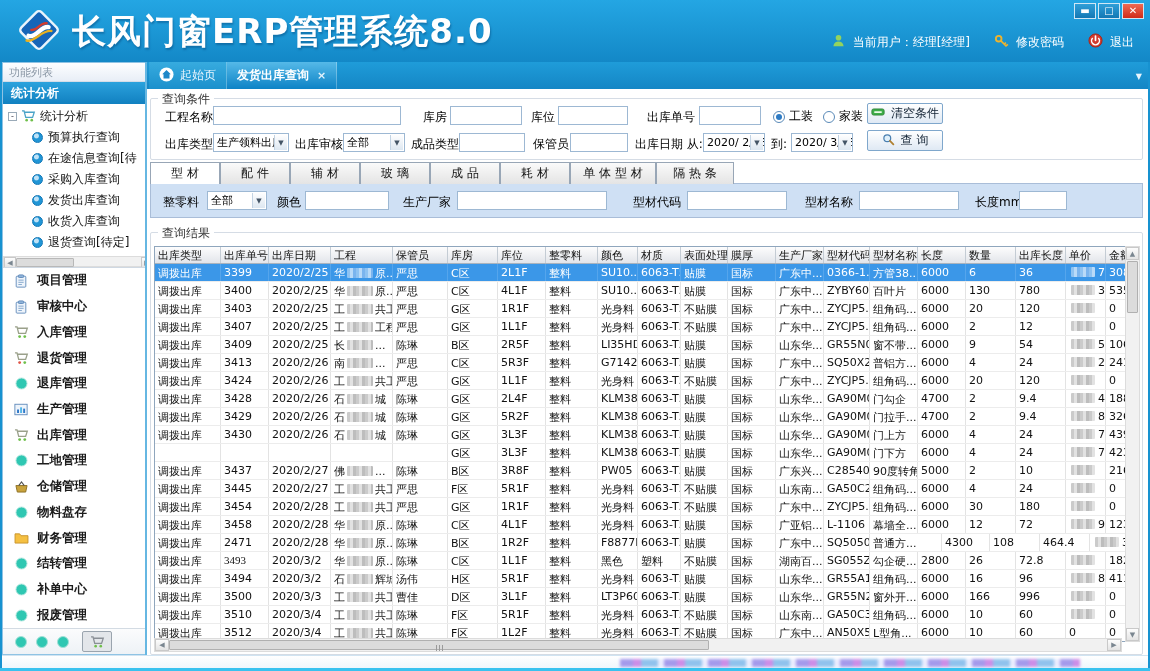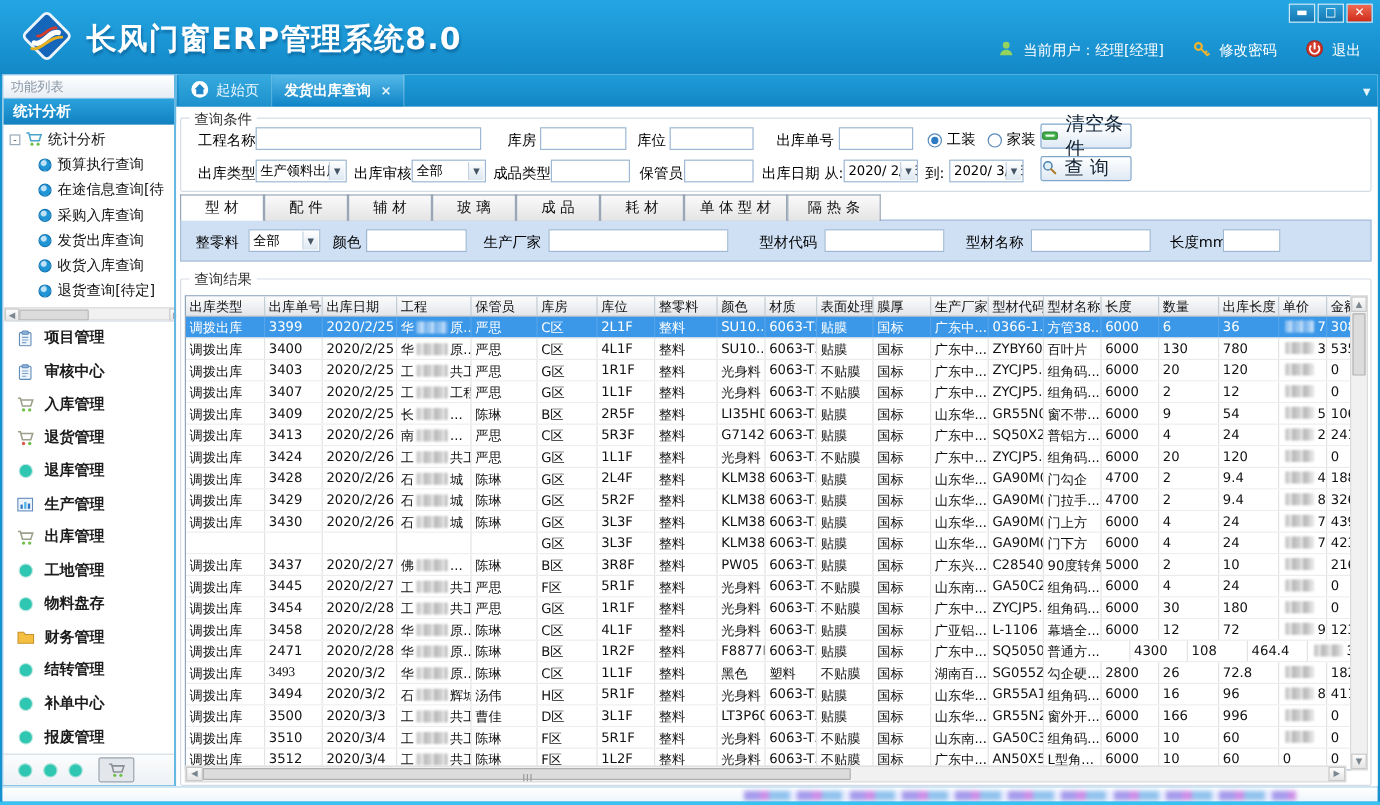--- a/index.html
+++ b/index.html
@@ -2,21 +2,21 @@
 <html><head>
 <meta charset="utf-8">
 <style>
   *{box-sizing:border-box;margin:0;padding:0}
   html,body{width:1150px;height:671px;overflow:hidden;font-family:"DejaVu Sans","Liberation Sans",sans-serif}
   .window{position:relative;width:1150px;height:671px;background:#1792d0;overflow:hidden}
 
   
   .titlebar{position:absolute;left:0;top:0;right:0;height:62px;background:linear-gradient(#24a6e3,#1388c7)}
   .brand{position:absolute;left:16px;top:7px;display:flex;align-items:center;gap:10px}
-  .app-title{font-size:25px;font-weight:bold;color:#fff;text-shadow:1px 2px 2px rgba(0,60,110,.4);letter-spacing:1px}
+  .app-title{font-size:34px;font-weight:bold;color:#fff;text-shadow:1px 2px 2px rgba(0,60,110,.4);letter-spacing:1px}
   .winbtns{position:absolute;top:3px;right:6px;display:flex;gap:2px}
   .wbtn{width:22px;height:16px;border:1px solid #cfe7f5;display:flex;align-items:center;justify-content:center;color:#fff;font-size:10px;line-height:10px;background:linear-gradient(#2f9fd8,#1478b4);cursor:pointer}
   .wbtn.close{background:linear-gradient(#ef6a52,#cf2c1a)}
   .userbar{position:absolute;right:16px;top:33px;display:flex;align-items:center;gap:7px;color:#fff;font-size:12px}
   .userbar .gap{width:10px}
 
   
   .sidebar{position:absolute;left:2px;top:62px;width:165px;bottom:16px;background:#fff;border:1px solid #8fc3e4;display:flex;flex-direction:column}
   .func-header{height:19px;flex:0 0 19px;background:linear-gradient(#fdfeff,#e8eef6);border-bottom:1px solid #d4dde8;color:#8b98a6;font-size:11px;padding:2px 6px;display:flex;justify-content:space-between;align-items:center}
   .section-header{height:22px;flex:0 0 22px;background:linear-gradient(#2ba2dd,#1180c0);color:#fff;font-size:12px;font-weight:bold;padding:0 8px;display:flex;justify-content:space-between;align-items:center}
@@ -57,21 +57,21 @@
   .legend{position:absolute;top:-8px;left:7px;background:#fff;padding:0 4px;font-size:12px;color:#333}
 
   .gb-query{left:3px;top:9px;right:5px;height:62px}
   .flabel{position:absolute;font-size:12px;color:#000;white-space:nowrap}
   .inp{position:absolute;height:19px;border:1px solid #9db8d3;background:#fff}
   .combo{position:absolute;height:19px;border:1px solid #9db8d3;background:#fff;font-size:11px;display:flex;align-items:center;padding:0 16px 0 3px;white-space:nowrap;overflow:hidden}
   .combo .arr{position:absolute;right:1px;top:1px;bottom:1px;width:13px;background:linear-gradient(#fefefe,#dde7f1);border-left:1px solid #c3d3e3;display:flex;align-items:center;justify-content:center;font-size:7px;color:#456}
   .radio{position:absolute;display:flex;align-items:center;gap:4px;font-size:12px}
   .rdot{width:12px;height:12px;border-radius:50%;border:1px solid #5a8ab8;background:#fff;display:inline-block;position:relative}
   .rdot.on::after{content:"";position:absolute;left:2px;top:2px;width:6px;height:6px;border-radius:50%;background:#2e7bc4}
-  .btn{position:absolute;height:21px;border:1px solid #7fa7cc;background:linear-gradient(#ffffff,#dfe9f4);border-radius:2px;font-size:16px;color:#123;display:flex;align-items:center;gap:6px;cursor:pointer}
+  .btn{position:absolute;height:21px;border:1px solid #7fa7cc;background:linear-gradient(#ffffff,#dfe9f4);border-radius:2px;font-size:12px;color:#123;display:flex;align-items:center;justify-content:center;gap:6px;cursor:pointer}
 
   .mat-tabs{position:absolute;left:3px;top:73px;height:22px;display:flex;z-index:2}
   .mtab{border:1px solid #98a6b6;border-bottom:none;background:linear-gradient(#fafafa,#e4e4e4);font-size:12px;color:#111;display:flex;align-items:center;justify-content:center;padding:0 4px;min-width:70px;cursor:pointer}
   .mtab.active{background:#fff;font-weight:normal;position:relative;z-index:3}
   .filter-panel{position:absolute;left:3px;top:94px;right:5px;height:35px;background:#cfe0f4;border:1px solid #a9bdd8}
 
   .gb-results{left:3px;top:143px;right:5px;bottom:0}
   .grid{position:absolute;left:3px;top:13px;width:973px;height:396px;border:1px solid #8fa6bd;overflow:hidden;background:#fff;font-size:11px}
   .ghead{display:flex;height:17px;background:linear-gradient(#fdfdfd,#e2e5ea);border-bottom:1px solid #a9b3be}
   .gc{flex:0 0 auto;padding:1px 3px 0 3px;border-right:1px solid #c4ccd4;white-space:nowrap;overflow:hidden;color:#111}
@@ -279,20 +279,29 @@
         <div class="module-item">
           <span class="micon">
             <svg width="13" height="13" viewBox="0 0 14 14">
               <circle cx="7" cy="7" r="6" fill="#2fc7b2" stroke="#bfe9e3"></circle>
             </svg>
           </span>
           <span>工地管理</span>
         </div>
         <div class="module-item">
           <span class="micon">
+            <svg width="15" height="13" viewBox="0 0 16 14">
+              <path d="M2 6h12l-1.5 7h-9z" fill="#c8a23c" stroke="#8a6d20"></path>
+              <path d="M5 6l3-4 3 4" fill="none" stroke="#555" stroke-width="1.2"></path>
+            </svg>
+          </span>
+          <span>仓储管理</span>
+        </div>
+        <div class="module-item">
+          <span class="micon">
             <svg width="13" height="13" viewBox="0 0 14 14">
               <circle cx="7" cy="7" r="6" fill="#2fc7b2" stroke="#bfe9e3"></circle>
             </svg>
           </span>
           <span>物料盘存</span>
         </div>
         <div class="module-item">
           <span class="micon">
             <svg width="15" height="12" viewBox="0 0 16 13">
               <path d="M1 2h5l1.5 2H15v8H1z" fill="#f5c042" stroke="#c8922a"></path>

